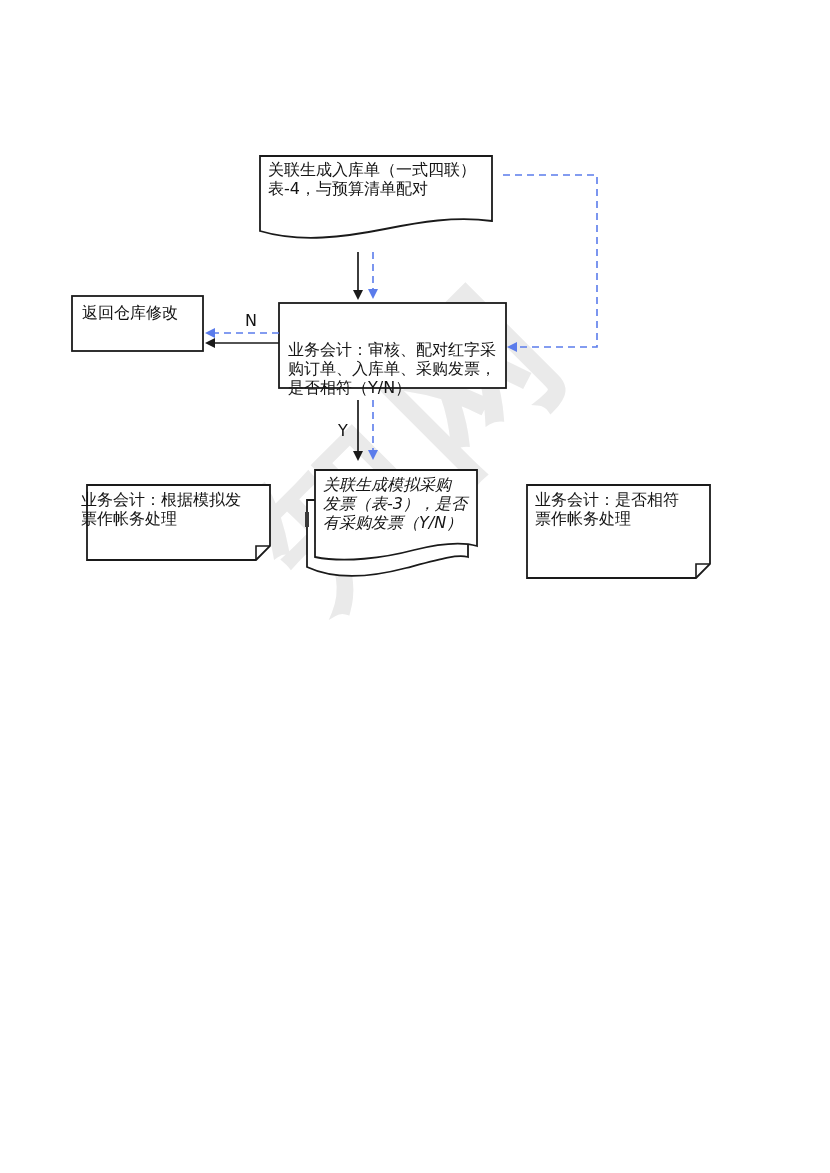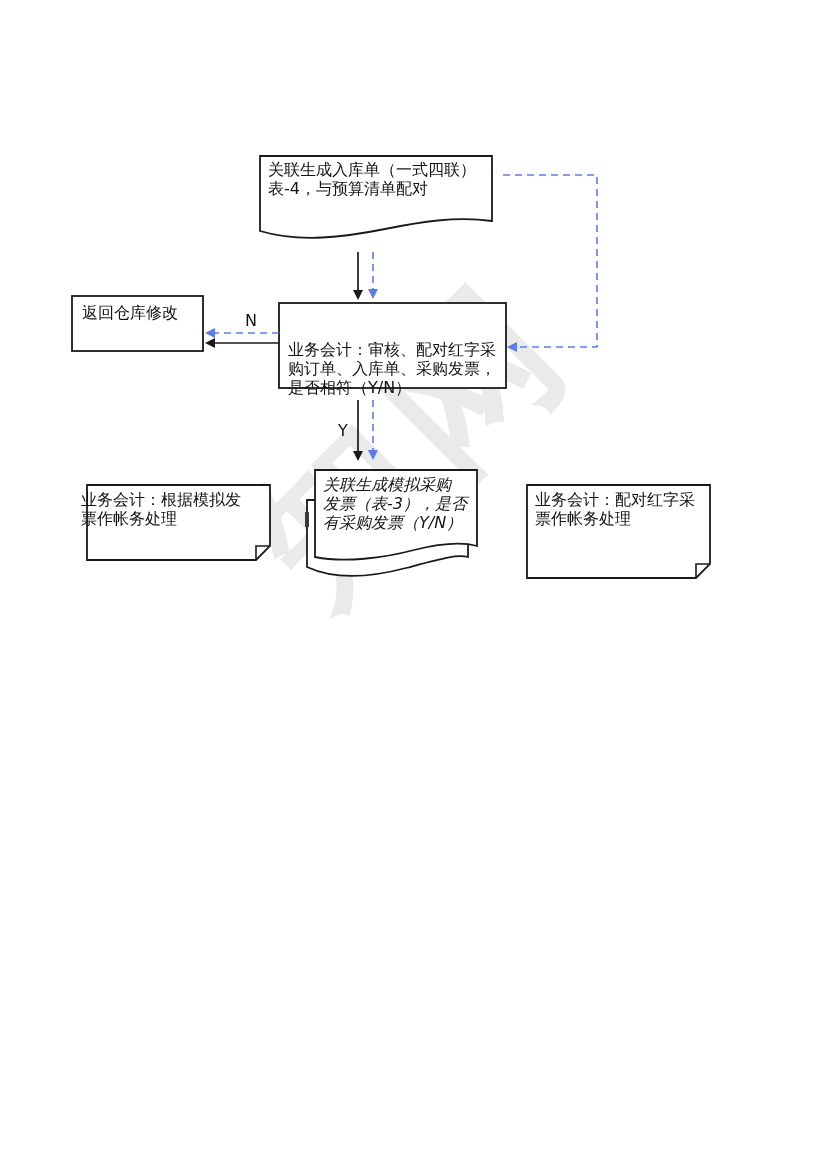--- a/index.html
+++ b/index.html
@@ -102,20 +102,20 @@
     <div>票作帐务处理</div>
   </div>
 
   <div class="txt" style="left:323px;top:475px;width:152px;font-style:italic;">
     <div>关联生成模拟采购</div>
     <div>发票（表-3），是否</div>
     <div>有采购发票（Y/N）</div>
   </div>
 
   <div class="txt" style="left:535px;top:490px;width:170px;">
-    <div>业务会计：配对红字采</div>
+    <div>业务会计：是否相符</div>
     <div>票作帐务处理</div>
   </div>
 
   <div class="lbl" style="left:245px;top:311px;">N</div>
   <div class="lbl" style="left:338px;top:421px;">Y</div>
 
 </div>
 
 </body></html>

